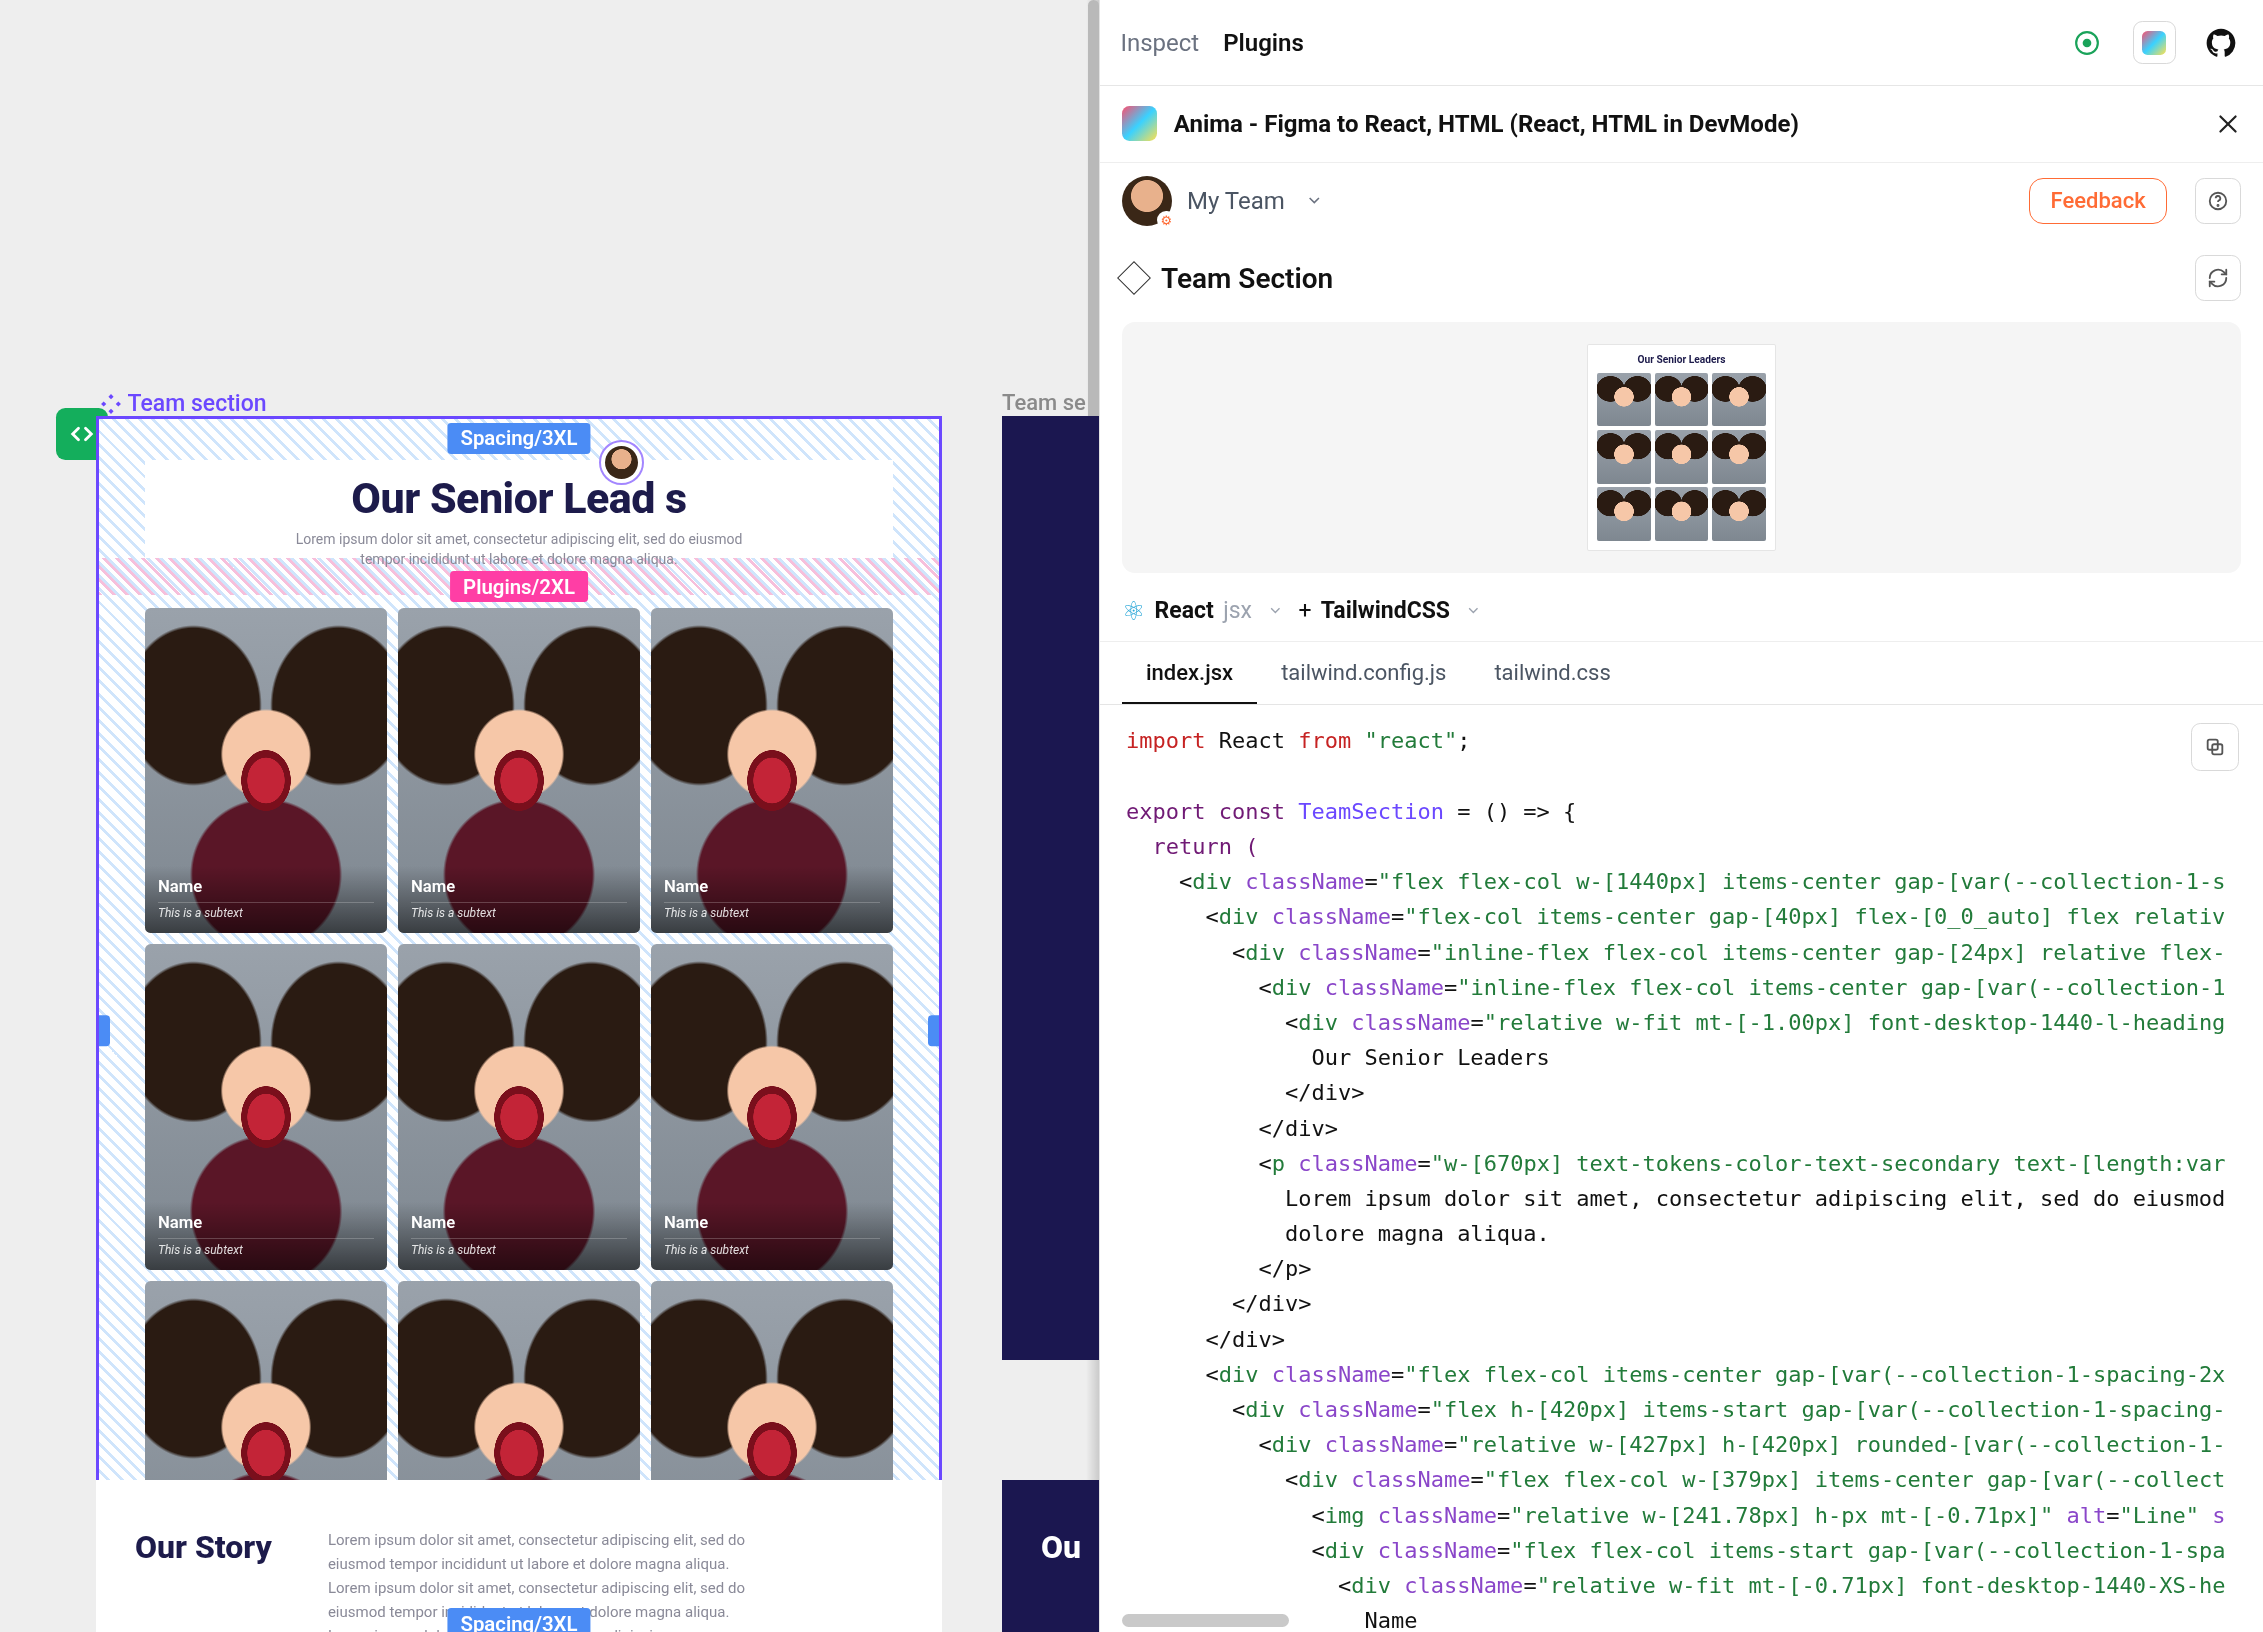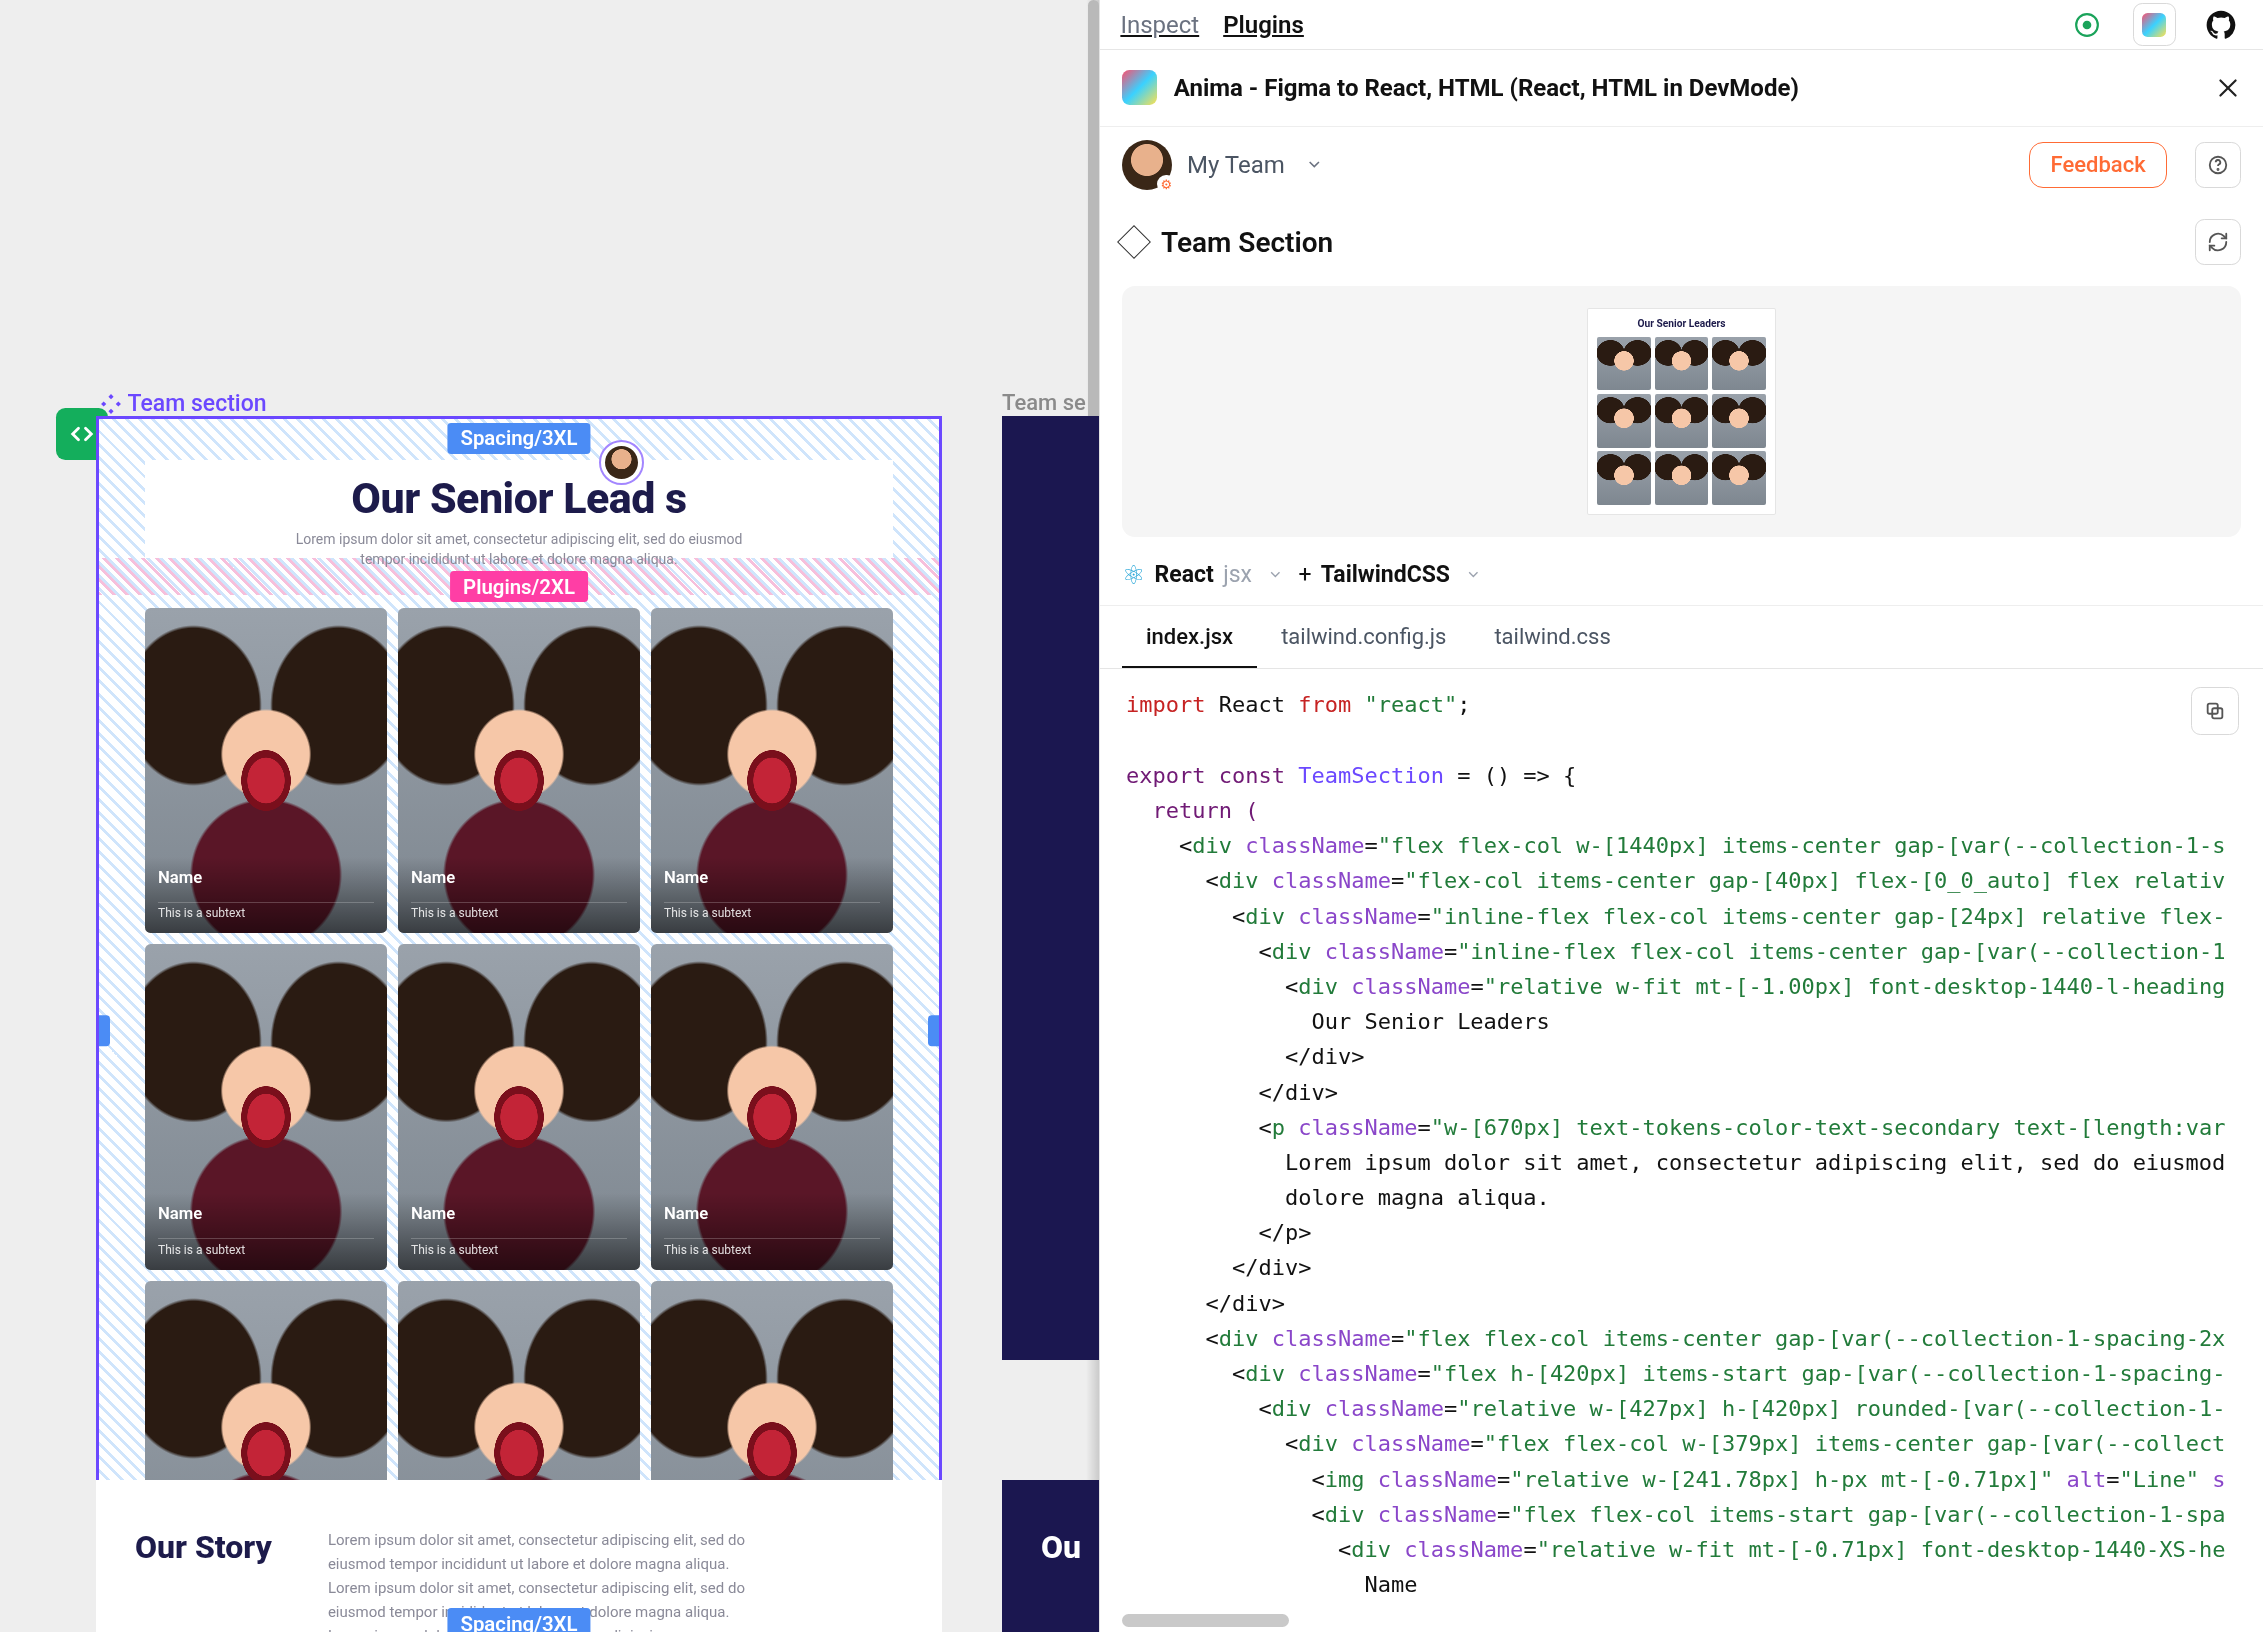--- a/index.html
+++ b/index.html
@@ -35,41 +35,41 @@
       radial-gradient(circle at 50% 45%, #f6c7a8 0 20%, transparent 21%),
       radial-gradient(ellipse at 20% 30%, #2a1b12 0 24%, transparent 25%),
       radial-gradient(ellipse at 80% 30%, #2a1b12 0 24%, transparent 25%),
       radial-gradient(circle at 50% 82%, #5a1627 0 25%, transparent 26%),
       linear-gradient(#9aa2ab,#7e8790);
   }
   .face::after { content:""; position:absolute; left:38%; right:38%; top:42%; height:22%;
     background:radial-gradient(ellipse at 50% 50%, #c32437 0 45%, #7a0f1c 46% 60%, transparent 61%); border-radius:50%; }
   .card .overlay { position:absolute; left:0; right:0; bottom:0; padding:11px 13px 13px; background:linear-gradient(to top, rgba(0,0,0,0.55), rgba(0,0,0,0)); color:#fff; }
   .card .nm { font-size:16.7px; font-weight:600; }
-  .card .stx { font-size:12px; opacity:0.85; margin-top:15px; border-top:0.9px solid rgba(255,255,255,0.25); padding-top:3.7px; }
+  .card .stx { font-size:12px; opacity:0.85; margin-top:6px; border-top:0.9px solid rgba(255,255,255,0.25); padding-top:3.7px;font-style:italic; }
 
   .badgeTop { position:absolute; left:50%; top:3.7px; transform:translateX(-50%); background:#4b8cf5; color:#fff; font-size:20.4px; font-weight:600; padding:3.7px 13px; border-radius:3.7px; z-index:40; }
   .badgeMidPink { position:absolute; left:50%; top:152px; transform:translateX(-50%); background:#ff3ea5; color:#fff; font-size:20.4px; font-weight:600; padding:3.7px 13px; border-radius:3.7px; z-index:40;}
   .badgeBot { position:absolute; left:50%; bottom:3.7px; transform:translateX(-50%); background:#4b8cf5; color:#fff; font-size:20.4px; font-weight:600; padding:3.7px 13px; border-radius:3.7px; z-index:40;}
   .badgeLeft { position:absolute; left:-56px; top:50%; transform:translateY(-50%); background:#4b8cf5; color:#fff; font-size:20.4px; font-weight:600; padding:3.7px 13px; border-radius:3.7px; z-index:40;}
   .badgeRight { position:absolute; right:-56px; top:50%; transform:translateY(-50%); background:#4b8cf5; color:#fff; font-size:20.4px; font-weight:600; padding:3.7px 13px; border-radius:3.7px; z-index:40;}
 
   .cursor-avatar { position:absolute; left:599px; top:440px; width:45px; height:45px; border-radius:50%; background:linear-gradient(#fff,#fff); border:2.8px solid #a386ff; overflow:hidden; z-index:50; }
   .cursor-avatar .f { position:absolute; inset:3.7px; border-radius:50%; background:radial-gradient(circle at 50% 40%, #e8b18c 0 38%, #3a2717 40% 70%, #3a2717 100%); }
 
   .second-frame { position:absolute; left:1002px; top:416px; width:278px; height:944px; background:#1b1750; border:1.9px solid transparent; overflow:hidden; }
 
   .story { position:absolute; left:96px; top:1480px; width:846px; height:241px; background:#fff; padding:48px 39px; display:flex; gap:56px; }
   .story h2 { font-size:32px; font-weight:800; color:#1d1b4b; }
   .story p { font-size:15px; color:#8a8a98; line-height:1.6; max-width:445px; }
   .story-dark { position:absolute; left:1002px; top:1480px; width:278px; height:241px; background:#1b1750; color:#fff; padding:48px 39px; font-size:32px; font-weight:800; }
 
   
   .plugin-pane { flex:1; background:#fff; display:flex; flex-direction:column; border-left:0.9px solid #e3e3e3; }
-  .tabrow { height:50px; display:flex; align-items:center; padding:0 20.4px; border-bottom:0.9px solid #e6e6e6; gap:24px;text-decoration:underline; }
+  .tabrow { height:86px; display:flex; align-items:center; padding:0 20.4px; border-bottom:0.9px solid #e6e6e6; gap:24px; }
   .tabrow .tab { font-size:24px; color:#6b7280; }
   .tabrow .tab.active { color:#111; font-weight:600;text-align:right; }
   .tabrow .spacer { flex:1; }
   .tabrow .chip { width:43px; height:43px; border-radius:9.3px; display:flex; align-items:center; justify-content:center; }
   .tabrow .chip.boxed { border:0.9px solid #d9d9d9; }
   .plugin-header { display:flex; align-items:center; padding:20.4px 22px; gap:16.7px; border-bottom:0.9px solid #eee; }
   .plugin-header .logo { width:35px; height:35px; border-radius:7.4px; background:linear-gradient(135deg,#ff4d6d,#3ad1ff,#ffe14d); }
   .plugin-header .title { font-size:24px; font-weight:700; }
   .plugin-header .close { margin-left:auto; font-size:30px; color:#333; line-height:1; }
 

